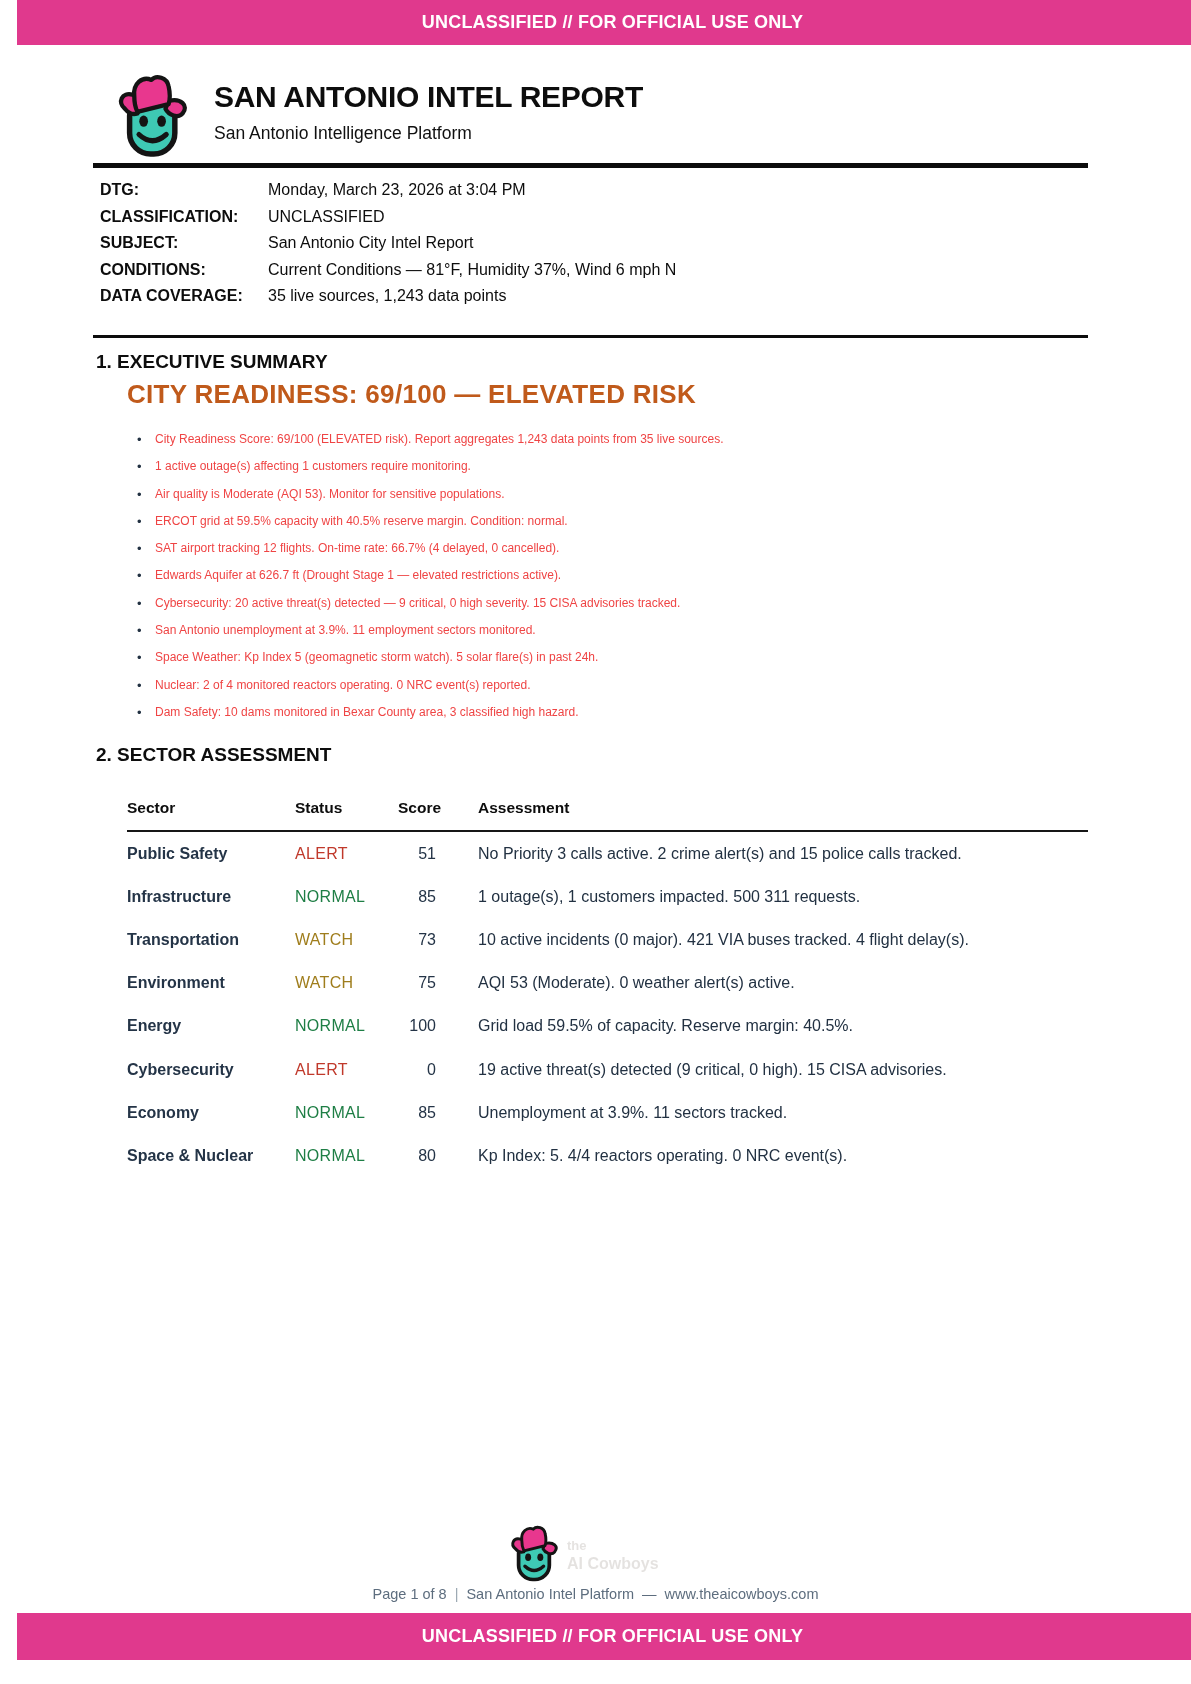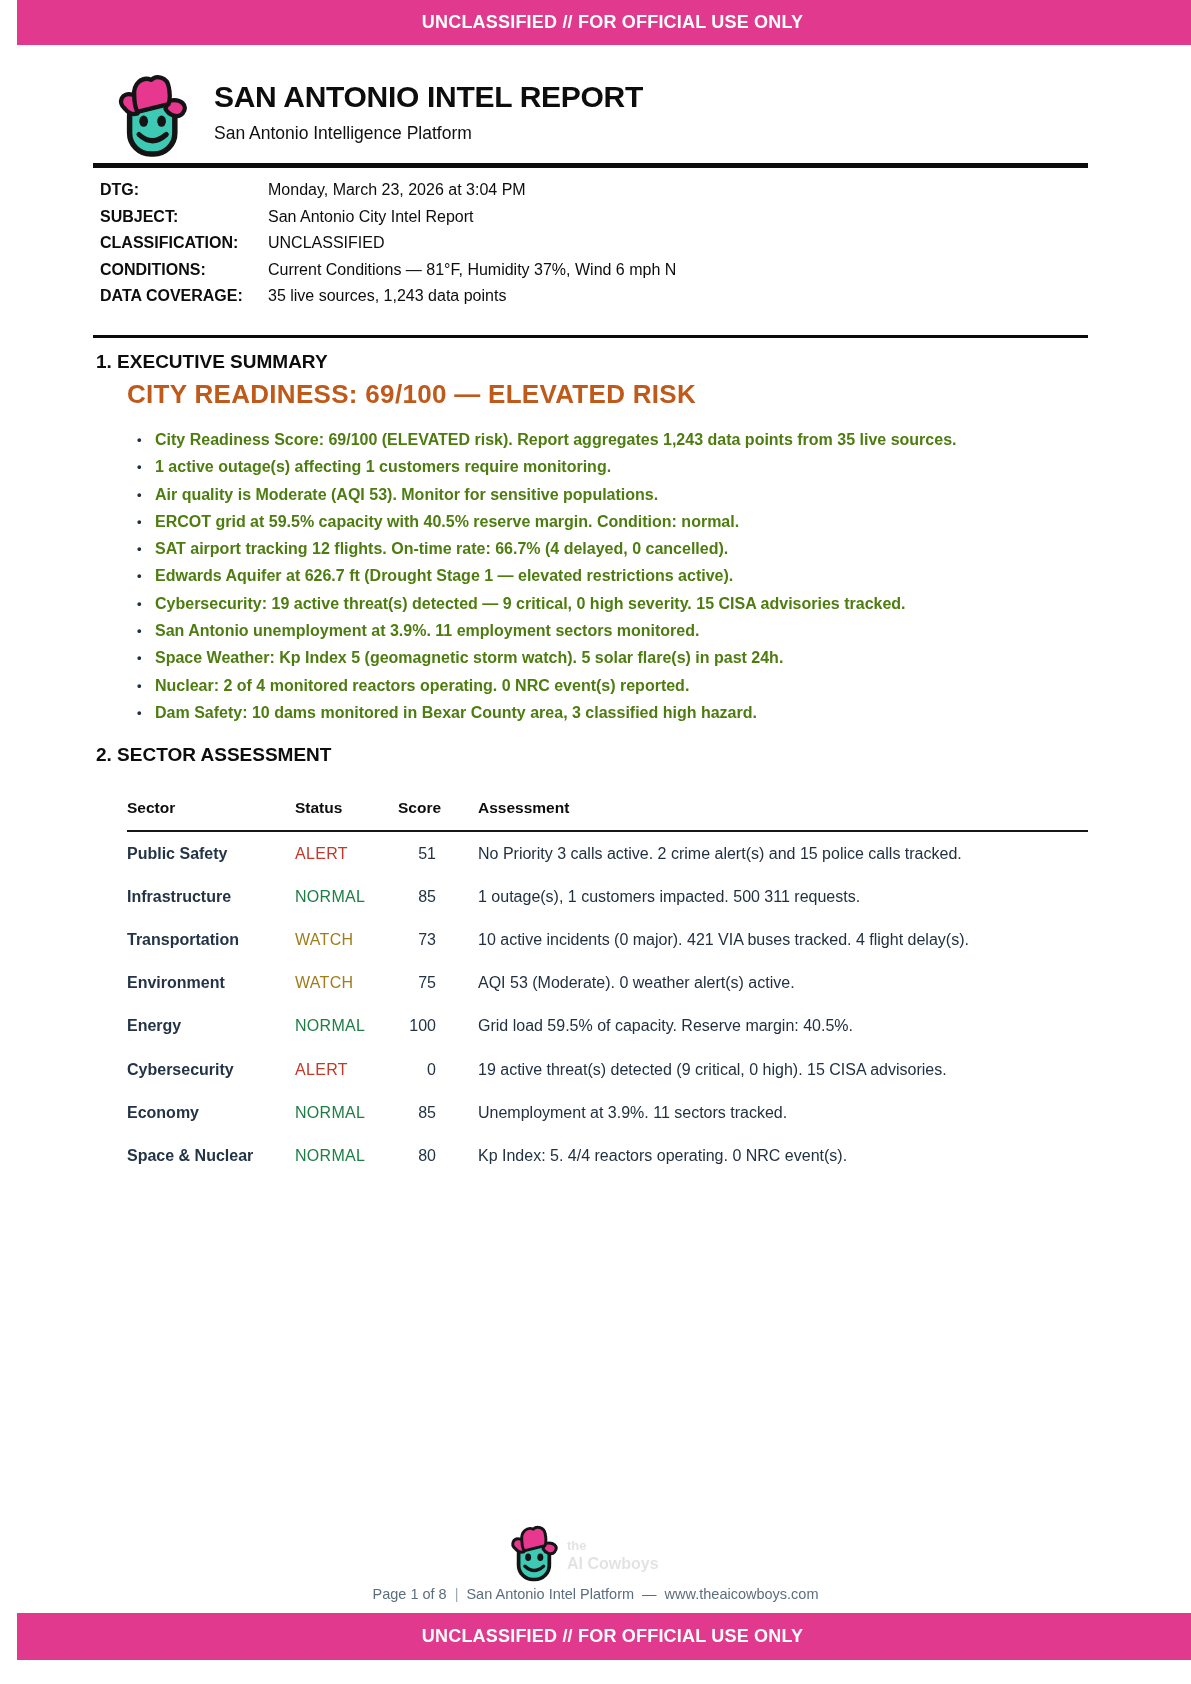--- a/index.html
+++ b/index.html
@@ -28,22 +28,22 @@
   .meta { position:absolute; left:100px; top:177px; font-size:16px; }
   .meta-row { display:flex; height:26.5px; align-items:center; }
   .meta-label { width:168px; font-weight:bold; }
   .meta-value { white-space:nowrap; }
 
   .exec-title { position:absolute; left:96px; top:351px; font-size:19px; font-weight:bold; }
   .headline { position:absolute; left:127px; top:379px; font-size:26px; font-weight:bold; letter-spacing:0.3px; }
 
   .bullets { position:absolute; left:136px; top:426px; width:900px; margin:0; padding:0; list-style:none; }
   .bullets li {
-    position:relative; padding-left:19px; font-size:16px; line-height:27.3px;
-    color:#4d7c0f; white-space:nowrap;font-weight:bold;
+    position:relative; padding-left:19px; font-size:12px; line-height:27.3px;
+    color:#ef4444; white-space:nowrap;
   }
   .bullets li::before { content:"\2022"; position:absolute; left:1px; top:0; font-size:13px; color:#223142; }
 
   .sector-title { position:absolute; left:96px; top:744px; font-size:19px; font-weight:bold; }
 
   .assessment-table {
     position:absolute; left:127px; top:788px; width:961px;
     border-collapse:collapse; table-layout:fixed;
   }
   .assessment-table th {
@@ -106,26 +106,26 @@
 </div>
 
 <div class="rule rule-1"></div>
 
 <div class="meta">
   <div class="meta-row">
     <span class="meta-label">DTG:</span>
     <span class="meta-value">Monday, March 23, 2026 at 3:04 PM</span>
   </div>
   <div class="meta-row">
+    <span class="meta-label">CLASSIFICATION:</span>
+    <span class="meta-value">UNCLASSIFIED</span>
+  </div>
+  <div class="meta-row">
     <span class="meta-label">SUBJECT:</span>
     <span class="meta-value">San Antonio City Intel Report</span>
-  </div>
-  <div class="meta-row">
-    <span class="meta-label">CLASSIFICATION:</span>
-    <span class="meta-value">UNCLASSIFIED</span>
   </div>
   <div class="meta-row">
     <span class="meta-label">CONDITIONS:</span>
     <span class="meta-value">Current Conditions — 81°F, Humidity 37%, Wind 6 mph N</span>
   </div>
   <div class="meta-row">
     <span class="meta-label">DATA COVERAGE:</span>
     <span class="meta-value">35 live sources, 1,243 data points</span>
   </div>
 </div>
@@ -135,21 +135,21 @@
 <div class="exec-title">1. EXECUTIVE SUMMARY</div>
 <div class="headline" style="color: rgb(192, 90, 27);">CITY READINESS: 69/100 — ELEVATED RISK</div>
 
 <ul class="bullets">
   <li>City Readiness Score: 69/100 (ELEVATED risk). Report aggregates 1,243 data points from 35 live sources.</li>
   <li>1 active outage(s) affecting 1 customers require monitoring.</li>
   <li>Air quality is Moderate (AQI 53). Monitor for sensitive populations.</li>
   <li>ERCOT grid at 59.5% capacity with 40.5% reserve margin. Condition: normal.</li>
   <li>SAT airport tracking 12 flights. On-time rate: 66.7% (4 delayed, 0 cancelled).</li>
   <li>Edwards Aquifer at 626.7 ft (Drought Stage 1 — elevated restrictions active).</li>
-  <li>Cybersecurity: 19 active threat(s) detected — 9 critical, 0 high severity. 15 CISA advisories tracked.</li>
+  <li>Cybersecurity: 20 active threat(s) detected — 9 critical, 0 high severity. 15 CISA advisories tracked.</li>
   <li>San Antonio unemployment at 3.9%. 11 employment sectors monitored.</li>
   <li>Space Weather: Kp Index 5 (geomagnetic storm watch). 5 solar flare(s) in past 24h.</li>
   <li>Nuclear: 2 of 4 monitored reactors operating. 0 NRC event(s) reported.</li>
   <li>Dam Safety: 10 dams monitored in Bexar County area, 3 classified high hazard.</li>
 </ul>
 
 <div class="sector-title">2. SECTOR ASSESSMENT</div>
 
 <table class="assessment-table">
   <colgroup>

